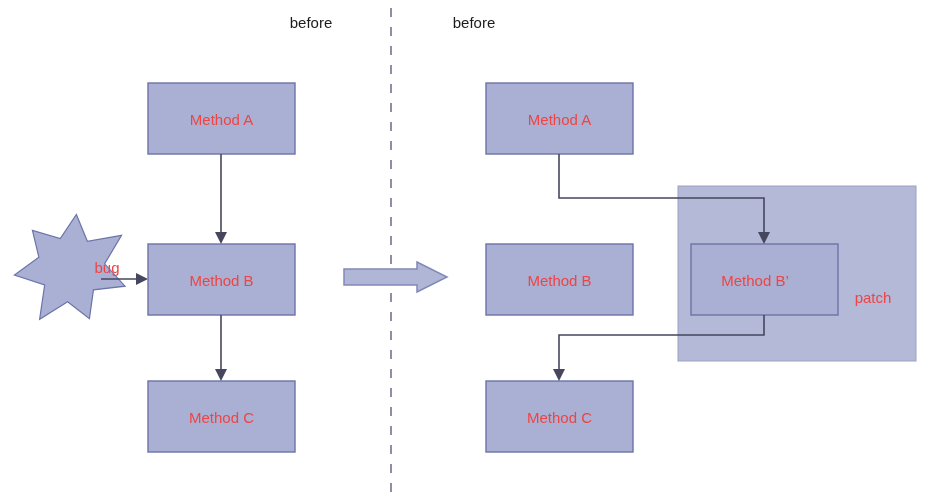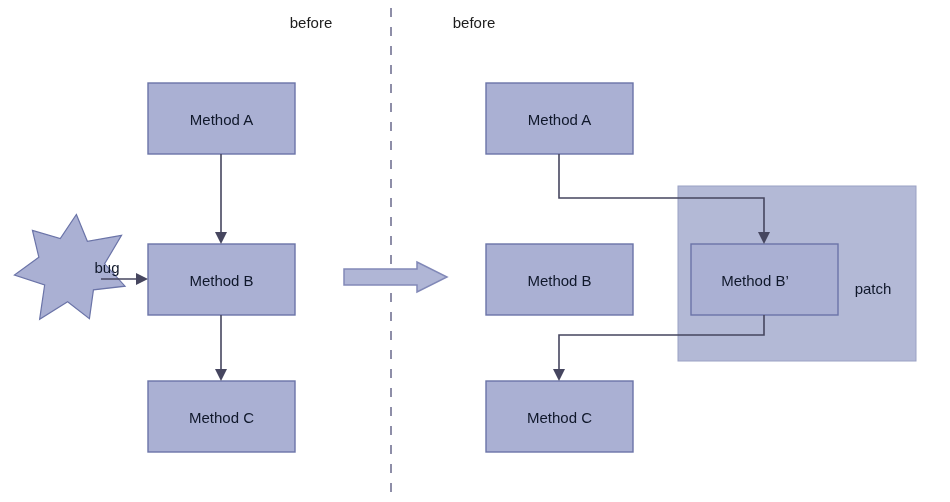--- a/index.html
+++ b/index.html
@@ -26,21 +26,21 @@
     left: 0;
     top: 0;
     width: 950px;
     height: 502px;
     display: block;
   }
   .node-label {
     position: absolute;
     font-size: 15px;
     line-height: 1;
-    color: #0f172a;
+    color: #ef4444;
     white-space: nowrap;
     text-align: center;
     pointer-events: none;
   }
   .header-label {
     position: absolute;
     font-size: 15px;
     color: #1c1c1c;
     white-space: nowrap;
   }
@@ -92,17 +92,17 @@
   <div id="label-layer">
       <div class="header-label centered" style="left: 311px; top: 22px;">before</div>
       <div class="header-label centered" style="left: 474px; top: 22px;">before</div>
       <div class="node-label centered" style="left: 221.5px; top: 118.5px;">Method A</div>
       <div class="node-label centered" style="left: 221.5px; top: 279.5px;">Method B</div>
       <div class="node-label centered" style="left: 221.5px; top: 416.5px;">Method C</div>
       <div class="node-label centered" style="left: 559.5px; top: 118.5px;">Method A</div>
       <div class="node-label centered" style="left: 559.5px; top: 279.5px;">Method B</div>
       <div class="node-label centered" style="left: 559.5px; top: 416.5px;">Method C</div>
       <div class="node-label centered" style="left: 755px; top: 279.5px;">Method B’</div>
-      <div class="node-label centered" style="left: 873px; top: 288px;">patch</div>
+      <div class="node-label centered" style="left: 873px; top: 297px;">patch</div>
       <div class="node-label centered" style="left: 71px; top: 267px; margin-left: 36px;">bug</div>
     </div>
 
 </div>
 
 </body></html>

